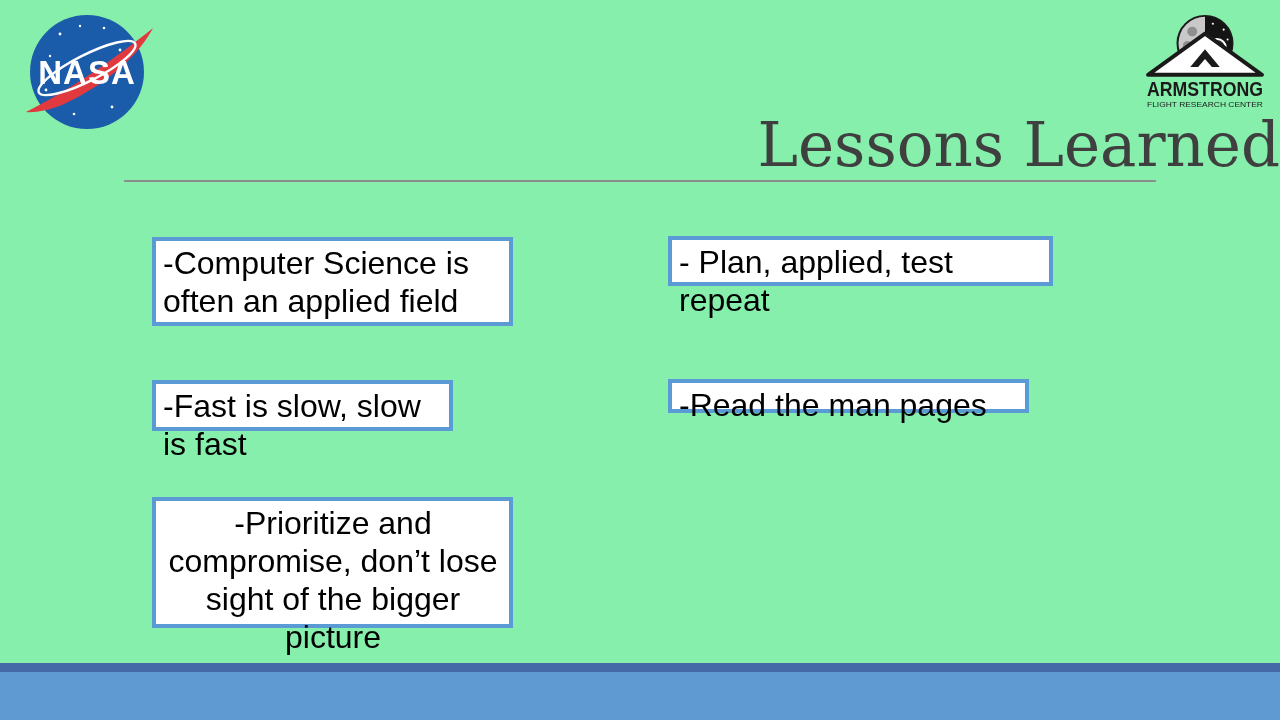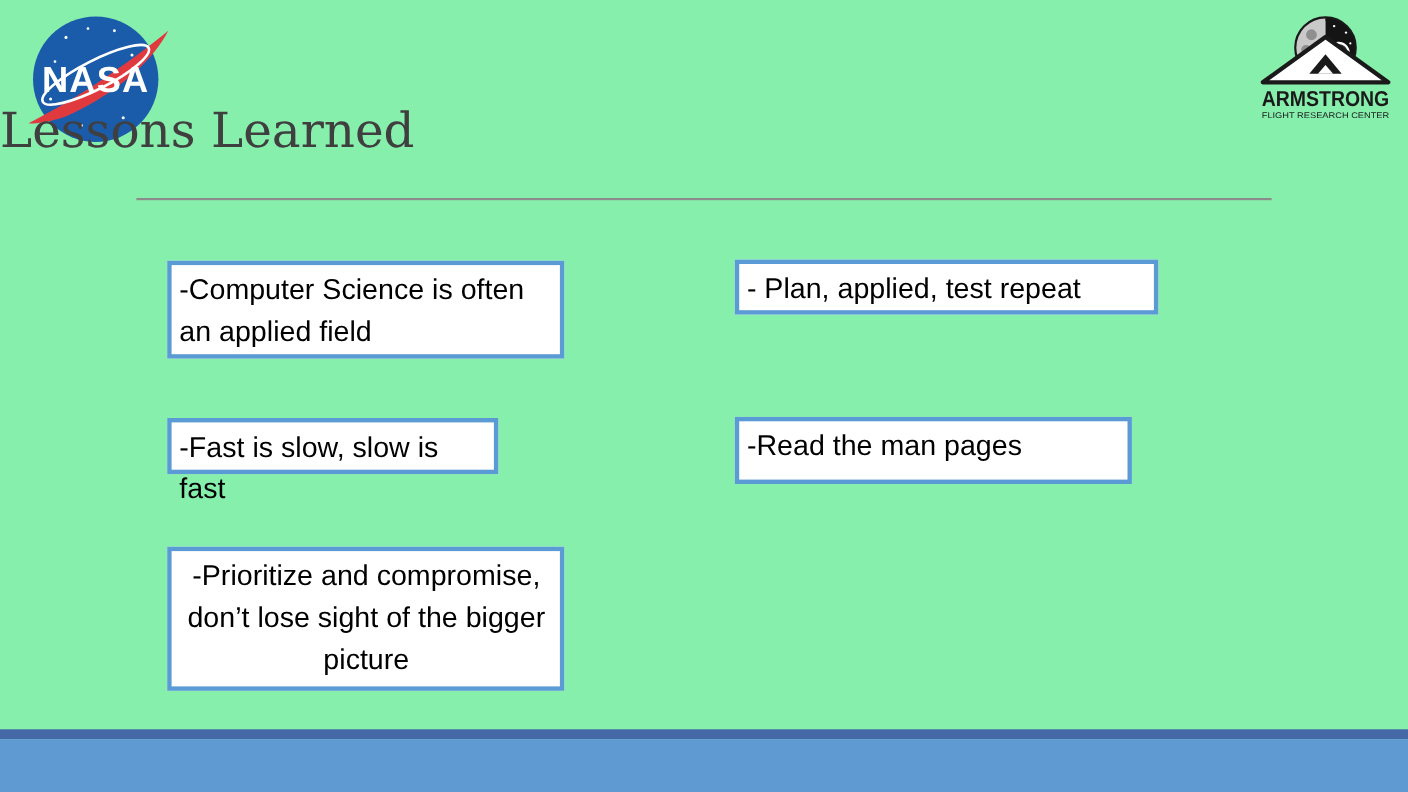--- a/index.html
+++ b/index.html
@@ -19,39 +19,39 @@
   .afrc-ink{fill:var(--logo-ink,#1a1a1a);}
   .afrc-outline{fill:#ffffff;stroke:var(--logo-ink,#1a1a1a);stroke-width:4;stroke-linejoin:round;}
   .afrc-earth{fill:#c9c9c9;}
   .afrc-earth-land{fill:#8f8f8f;}
   .afrc-night{fill:#141414;}
   .afrc-moon{fill:#2e2e2e;stroke:#ffffff;stroke-width:2;}
   .afrc-name{font-family:"Liberation Sans",sans-serif;font-weight:bold;font-size:20px;}
   .afrc-sub{font-family:"Liberation Sans",sans-serif;font-size:7.6px;}
   
   .page-title{
-    position:absolute;left:0;top:94px;width:100%;text-align:left;
+    position:absolute;left:0;top:108px;width:100%;text-align:right;
     font-family:"DejaVu Serif","Liberation Serif",serif;
-    font-size:44px;line-height:1.2;color:var(--title-text,#3F3F3F);
+    font-size:61px;line-height:1.2;color:var(--title-text,#3F3F3F);
   }
   .title-rule{
     position:absolute;left:124px;top:180px;width:1032px;height:2px;
     background:var(--rule-gray,#8C8C8C);
   }
   
   .lesson-box{
     position:absolute;background:#ffffff;box-sizing:border-box;
     border:4px solid var(--box-border,#5B9BD5);
-    color:#000000;font-size:26px;line-height:38px;
+    color:#000000;font-size:32px;line-height:38px;
     padding:3px 6px 3px 7px;
   }
   .box-applied{left:152px;top:237px;width:361px;height:89px;}
   .box-plan{left:668px;top:236px;width:385px;height:50px;}
   .box-fast{left:152px;top:380px;width:301px;height:51px;}
-  .box-man{left:668px;top:379px;width:361px;height:61px;}
+  .box-man{left:668px;top:379px;width:361px;height:34px;}
   .box-prioritize{left:152px;top:497px;width:361px;height:131px;text-align:center;}
   
   .footer-stripe-dark{
     position:absolute;left:0;top:663px;width:100%;height:9px;
     background:var(--footer-stripe-dark,#4569A6);
   }
   .footer-stripe-light{
     position:absolute;left:0;top:672px;width:100%;height:48px;
     background:var(--footer-stripe-light,#5F9BD2);
   }

